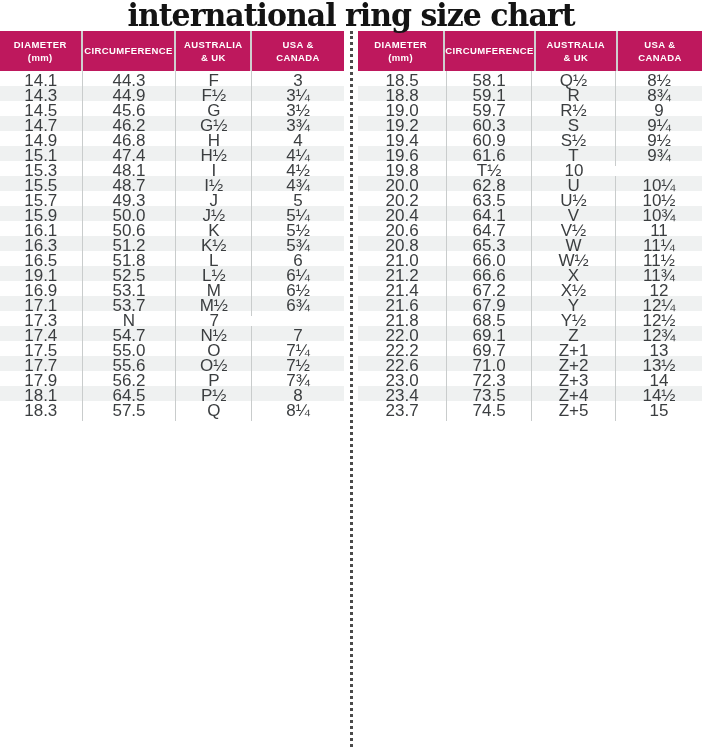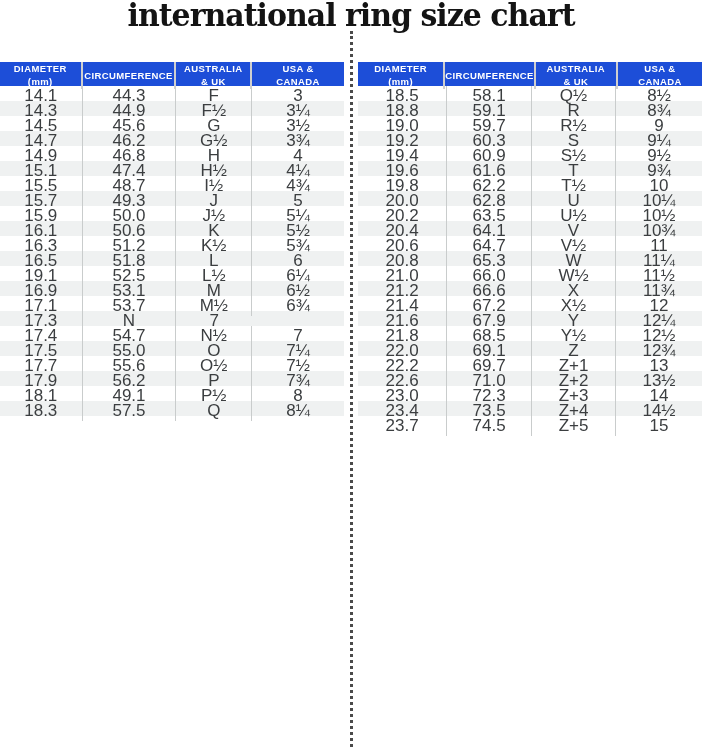--- a/index.html
+++ b/index.html
@@ -22,23 +22,22 @@
   .tables {
     display: flex;
     align-items: stretch;
     height: 716px;
   }
 
   .rtable { width: 344px; }
 
   .thead {
     display: grid;
-    height: 24px;
-    background: #1d4ed8;
-    margin-top: 31px;
+    height: 40px;
+    background: #be185d;
   }
   .th {
     display: flex;
     flex-direction: column;
     justify-content: center;
     text-align: center;
     color: #ffffff;
     font-size: 9.5px;
     font-weight: bold;
     letter-spacing: 0.4px;
@@ -122,20 +121,26 @@
             <div class="td">H</div>
             <div class="td">4</div>
           </div>
           <div class="tr">
             <div class="td">15.1</div>
             <div class="td">47.4</div>
             <div class="td">H½</div>
             <div class="td">4¼</div>
           </div>
           <div class="tr">
+            <div class="td">15.3</div>
+            <div class="td">48.1</div>
+            <div class="td">I</div>
+            <div class="td">4½</div>
+          </div>
+          <div class="tr">
             <div class="td">15.5</div>
             <div class="td">48.7</div>
             <div class="td">I½</div>
             <div class="td">4¾</div>
           </div>
           <div class="tr">
             <div class="td">15.7</div>
             <div class="td">49.3</div>
             <div class="td">J</div>
             <div class="td">5</div>
@@ -206,21 +211,21 @@
             <div class="td">7½</div>
           </div>
           <div class="tr">
             <div class="td">17.9</div>
             <div class="td">56.2</div>
             <div class="td">P</div>
             <div class="td">7¾</div>
           </div>
           <div class="tr">
             <div class="td">18.1</div>
-            <div class="td">49.1</div>
+            <div class="td">64.5</div>
             <div class="td">P½</div>
             <div class="td">8</div>
           </div>
           <div class="tr">
             <div class="td">18.3</div>
             <div class="td">57.5</div>
             <div class="td">Q</div>
             <div class="td">8¼</div>
           </div>
         </div>
@@ -270,21 +275,20 @@
             <div class="td">9½</div>
           </div>
           <div class="tr">
             <div class="td">19.6</div>
             <div class="td">61.6</div>
             <div class="td">T</div>
             <div class="td">9¾</div>
           </div>
           <div class="tr">
             <div class="td">19.8</div>
-            <div class="td">62.2</div>
             <div class="td">T½</div>
             <div class="td">10</div>
           </div>
           <div class="tr">
             <div class="td">20.0</div>
             <div class="td">62.8</div>
             <div class="td">U</div>
             <div class="td">10¼</div>
           </div>
           <div class="tr">

